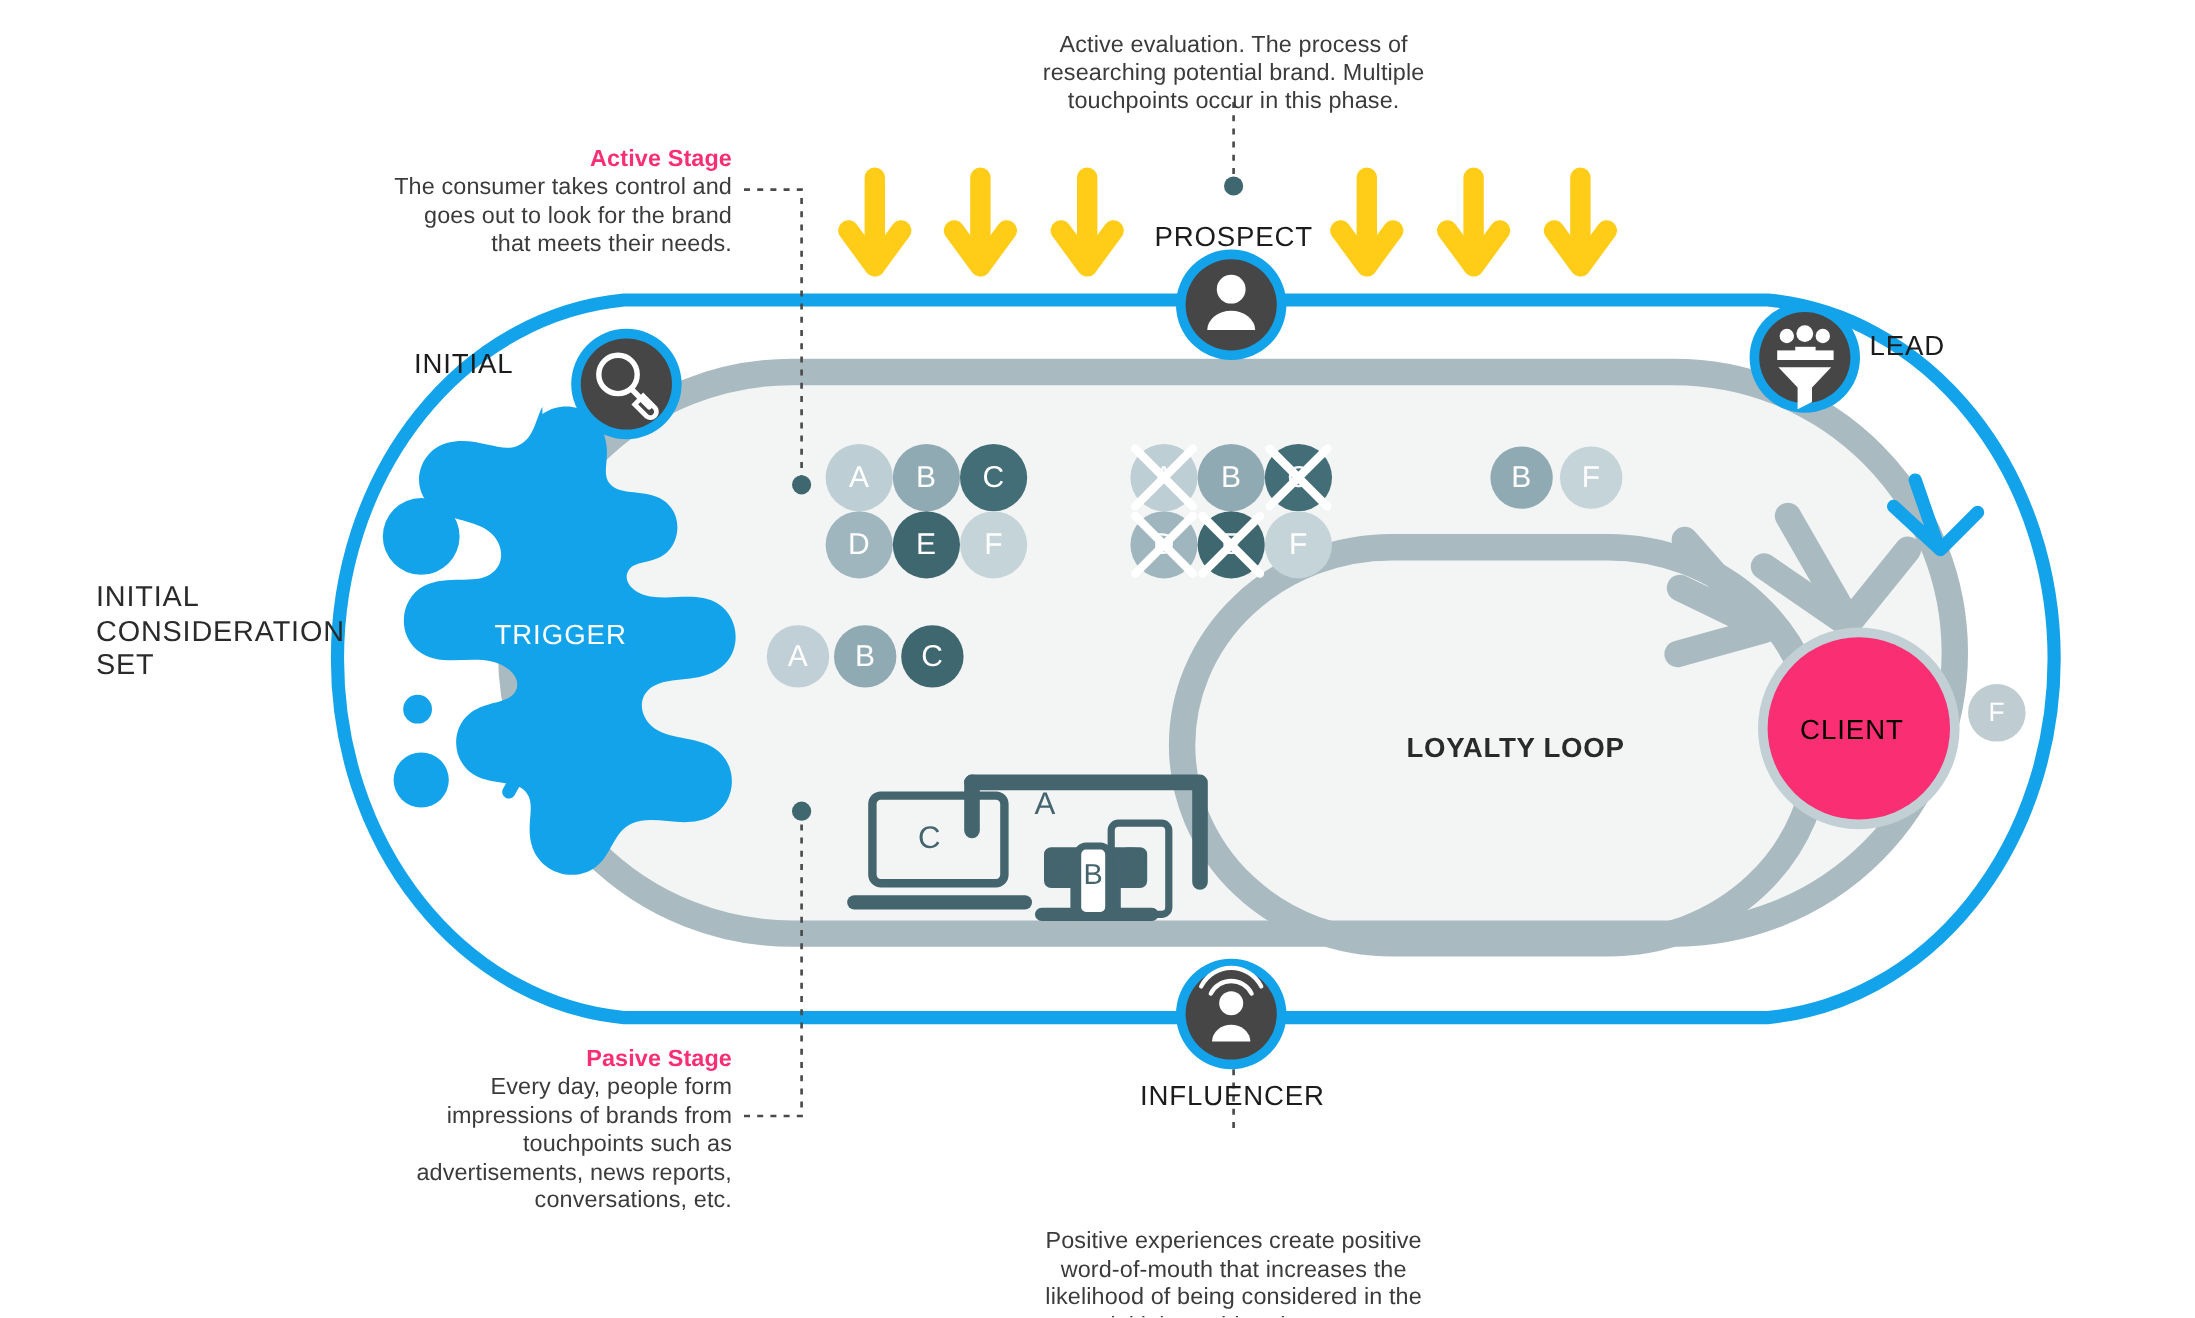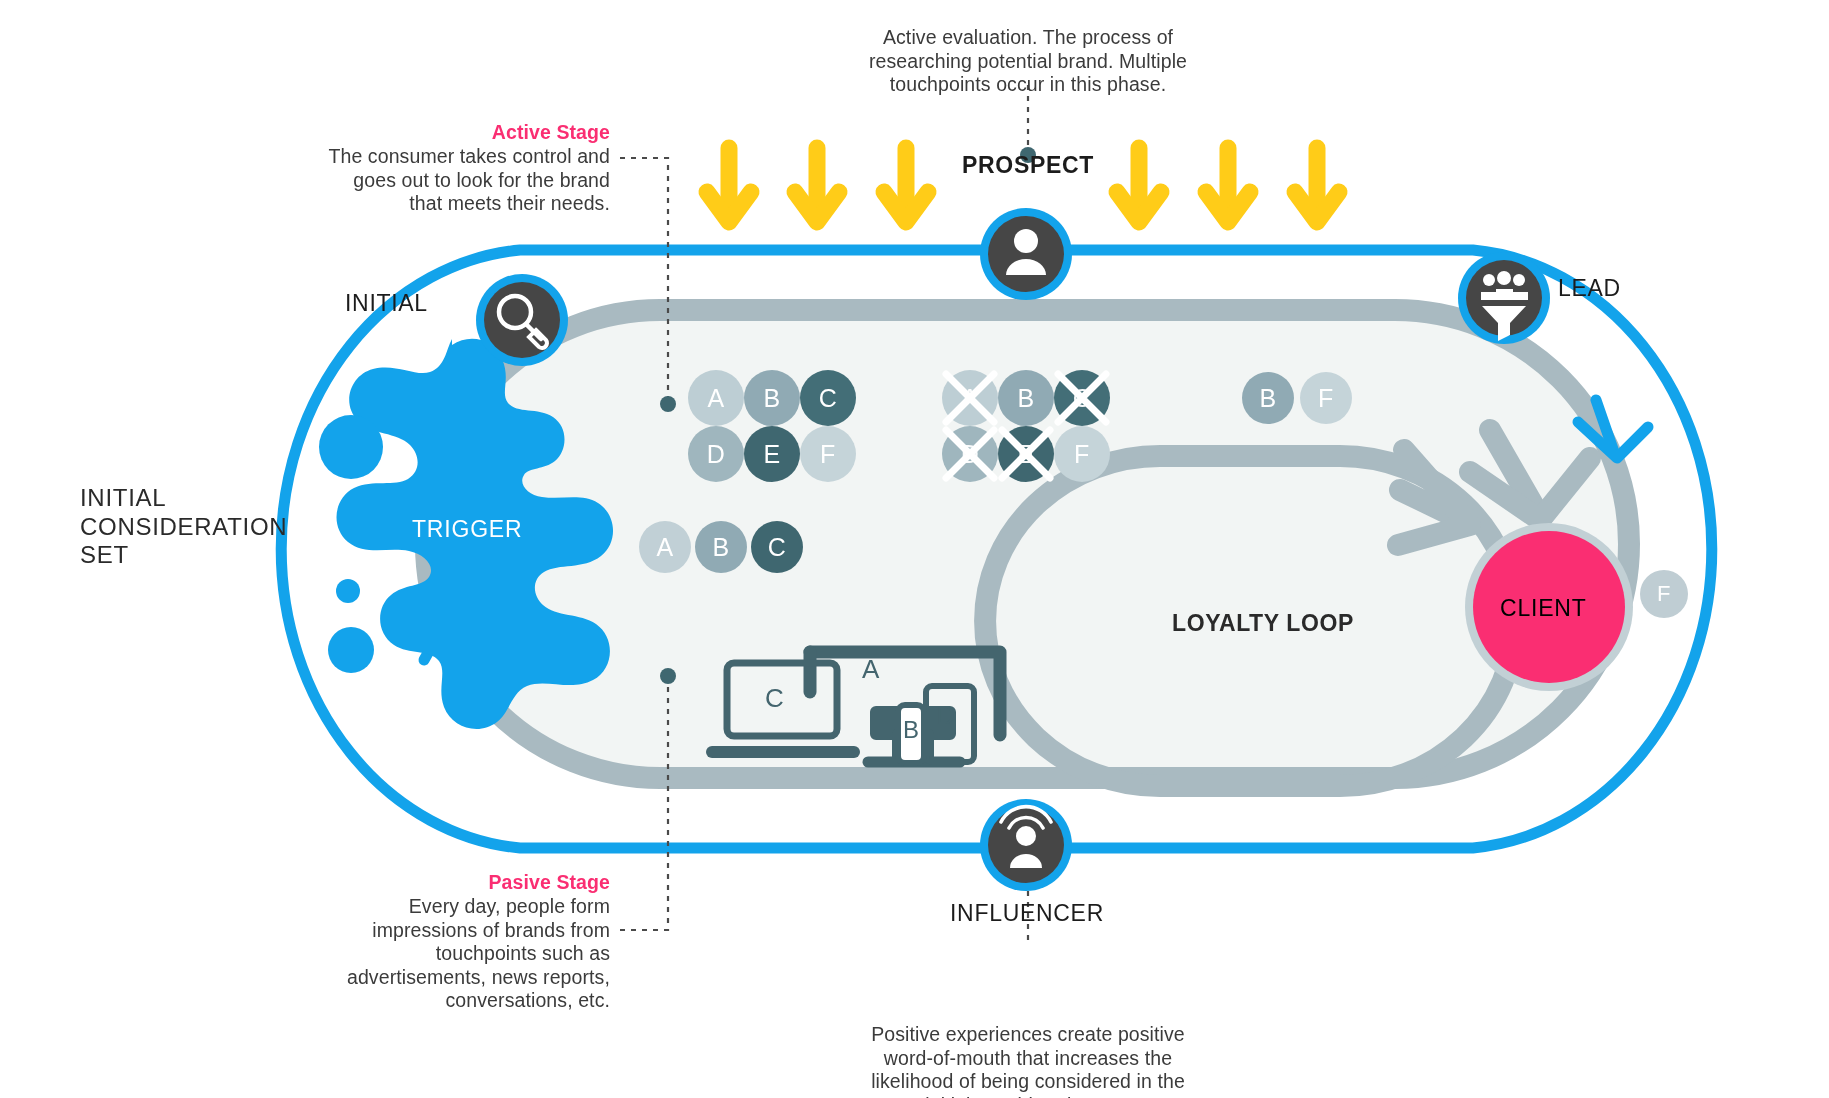--- a/index.html
+++ b/index.html
@@ -262,21 +262,21 @@
 
   <div class="anno calign" style="left:848px; top:1005px; width:360px;">Positive experiences create positive word-of-mouth that increases the likelihood of being considered in the initial consideration set.</div>
 
   <div class="big-label" style="left:80px; top:484px; width:216px;">
     <div>INITIAL</div>
     <div>CONSIDERATION</div>
     <div>SET</div>
   </div>
 
   <div class="node-label" style="left:345px; top:290px;">INITIAL</div>
-  <div class="node-label" style="left:962px; top:152px;font-weight:bold;">PROSPECT</div>
+  <div class="node-label" style="left:962px; top:184px;">PROSPECT</div>
   <div class="node-label" style="left:1558px; top:275px;">LEAD</div>
   <div class="node-label" style="left:950px; top:900px;">INFLUENCER</div>
 
   <div class="trigger-label" style="left:412px; top:516px;">TRIGGER</div>
 
   <div class="loop-label" style="left:1172px; top:610px;font-weight:bold;">LOYALTY LOOP</div>
 
   <svg class="layer" viewBox="0 0 1829 1098">
     <g>
       <circle cx="522" cy="320" r="46" fill="#13A3EB"></circle>

